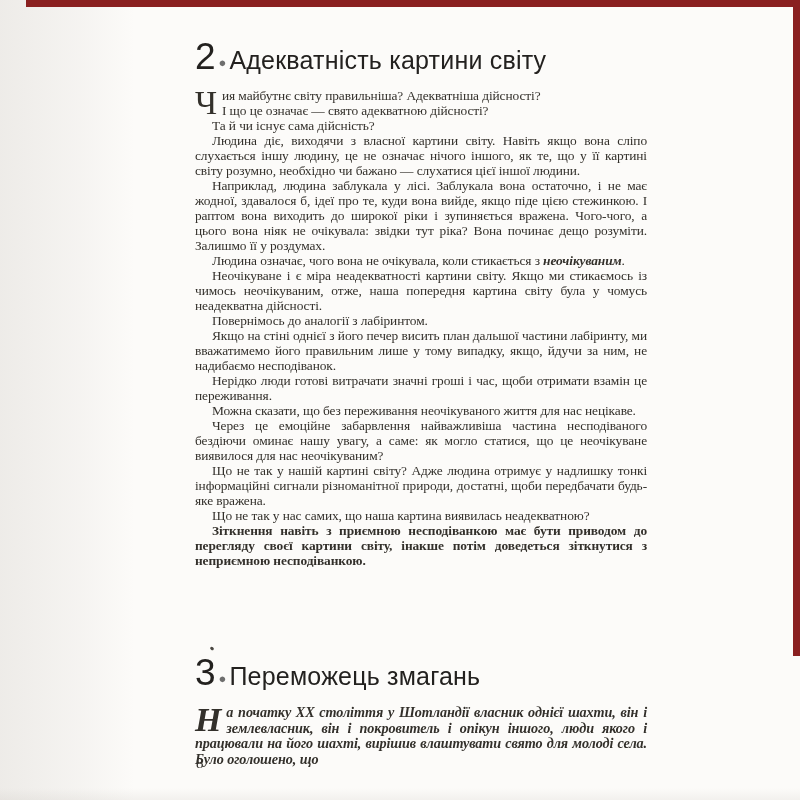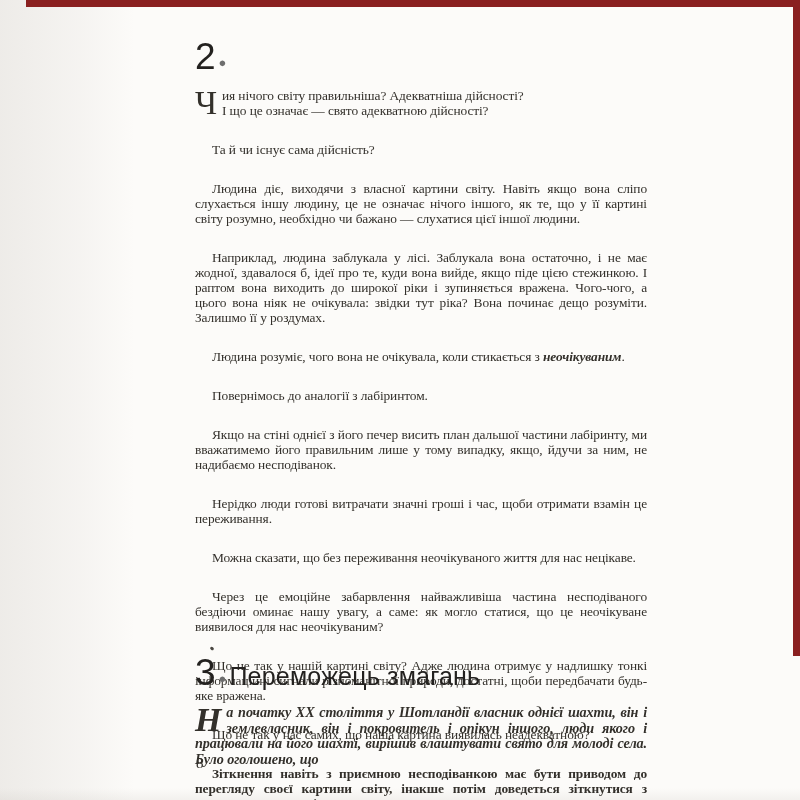--- a/index.html
+++ b/index.html
@@ -18,21 +18,21 @@
   }
   .red-top{position:absolute;top:0;left:26px;right:0;height:7px;}
   .red-right{position:absolute;top:0;right:0;width:7px;height:656px;}
   .content{position:absolute;left:195px;top:38px;width:452px;color:#33302b;}
   .heading{display:flex;align-items:baseline;font-family:"Liberation Sans", sans-serif;color:#23211f;}
   .heading .num{font-size:37px;line-height:1;font-weight:400;}
   .heading .dot{font-size:13px;line-height:1;color:#6e6e6e;align-self:flex-end;margin:0 3px 6px 3px;}
   .heading .title{font-size:25px;line-height:1;font-weight:400;letter-spacing:0.2px;}
   .body{margin-top:13px;font-size:13.4px;line-height:15px;text-align:justify;letter-spacing:-0.1px;}
   .para{margin:0;}
-  .para.indent{text-indent:17px;margin-top:24px;}
+  .para.indent{text-indent:17px;}
   .para.bold{font-weight:bold;}
   .bi{font-weight:bold;font-style:italic;}
   .dropcap{float:left;font-size:34px;line-height:27px;margin:1px 5px 0 0;}
   .section3{position:absolute;left:195px;top:654px;width:452px;color:#33302b;}
   .section3 .body{font-style:italic;font-weight:bold;font-size:14.2px;line-height:15.5px;margin-top:14px;}
   .section3 .dropcap{font-style:italic;font-weight:bold;}
   .pagenum{position:absolute;left:196px;top:755px;font-size:15px;color:#33302b;}
   .speck{position:absolute;left:210px;top:647px;width:4px;height:3px;background:#4a4742;border-radius:50%;transform:rotate(40deg);}
 </style>
 </head>
@@ -41,27 +41,29 @@
 <div class="page">
   <div class="left-shade"></div>
   <div class="bottom-shade"></div>
   <div class="red-top" style="background: rgb(138, 32, 32);"></div>
   <div class="red-right" style="background: rgb(138, 32, 32);"></div>
 
   <div class="content">
     <div class="heading">
       <span class="num">2</span>
       <span class="dot">●</span>
+      <span class="title">Адекватність картини світу</span>
     </div>
     <div class="body">
-        <p class="para"><span class="dropcap">Ч</span><span>ия нічого світу правильніша? Адекватніша дійсності?</span><br><span>І що це означає — свято адекватною дійсності?</span></p>
+        <p class="para"><span class="dropcap">Ч</span><span>ия майбутнє світу правильніша? Адекватніша дійсності?</span><br><span>І що це означає — свято адекватною дійсності?</span></p>
         <p class="para indent"><span>Та й чи існує сама дійсність?</span></p>
         <p class="para indent"><span>Людина діє, виходячи з власної картини світу. Навіть якщо вона сліпо слухається іншу людину, це не означає нічого іншого, як те, що у її картині світу розумно, необхідно чи бажано — слухатися цієї іншої людини.</span></p>
         <p class="para indent"><span>Наприклад, людина заблукала у лісі. Заблукала вона остаточно, і не має жодної, здавалося б, ідеї про те, куди вона вийде, якщо піде цією стежинкою. І раптом вона виходить до широкої ріки і зупиняється вражена. Чого-чого, а цього вона ніяк не очікувала: звідки тут ріка? Вона починає дещо розуміти. Залишмо її у роздумах.</span></p>
-        <p class="para indent"><span>Людина розуміє, чого вона не очікувала, коли стикається з </span><span class="bi">неочікуваним</span><span>.</span></p>
+        <p class="para indent"><span>Людина означає, чого вона не очікувала, коли стикається з </span><span class="bi">неочікуваним</span><span>.</span></p>
+        <p class="para indent"><span>Неочікуване і є міра неадекватності картини світу. Якщо ми стикаємось із чимось неочікуваним, отже, наша попередня картина світу була у чомусь неадекватна дійсності.</span></p>
         <p class="para indent"><span>Повернімось до аналогії з лабіринтом.</span></p>
         <p class="para indent"><span>Якщо на стіні однієї з його печер висить план дальшої частини лабіринту, ми вважатимемо його правильним лише у тому випадку, якщо, йдучи за ним, не надибаємо несподіванок.</span></p>
         <p class="para indent"><span>Нерідко люди готові витрачати значні гроші і час, щоби отримати взамін це переживання.</span></p>
         <p class="para indent"><span>Можна сказати, що без переживання неочікуваного життя для нас нецікаве.</span></p>
         <p class="para indent"><span>Через це емоційне забарвлення найважливіша частина несподіваного бездіючи оминає нашу увагу, а саме: як могло статися, що це неочікуване виявилося для нас неочікуваним?</span></p>
         <p class="para indent"><span>Що не так у нашій картині світу? Адже людина отримує у надлишку тонкі інформаційні сигнали різноманітної природи, достатні, щоби передбачати будь-яке вражена.</span></p>
         <p class="para indent"><span>Що не так у нас самих, що наша картина виявилась неадекватною?</span></p>
         <p class="para indent bold"><span>Зіткнення навіть з приємною несподіванкою має бути приводом до перегляду своєї картини світу, інакше потім доведеться зіткнутися з неприємною несподіванкою.</span></p>
       </div>
   </div>

